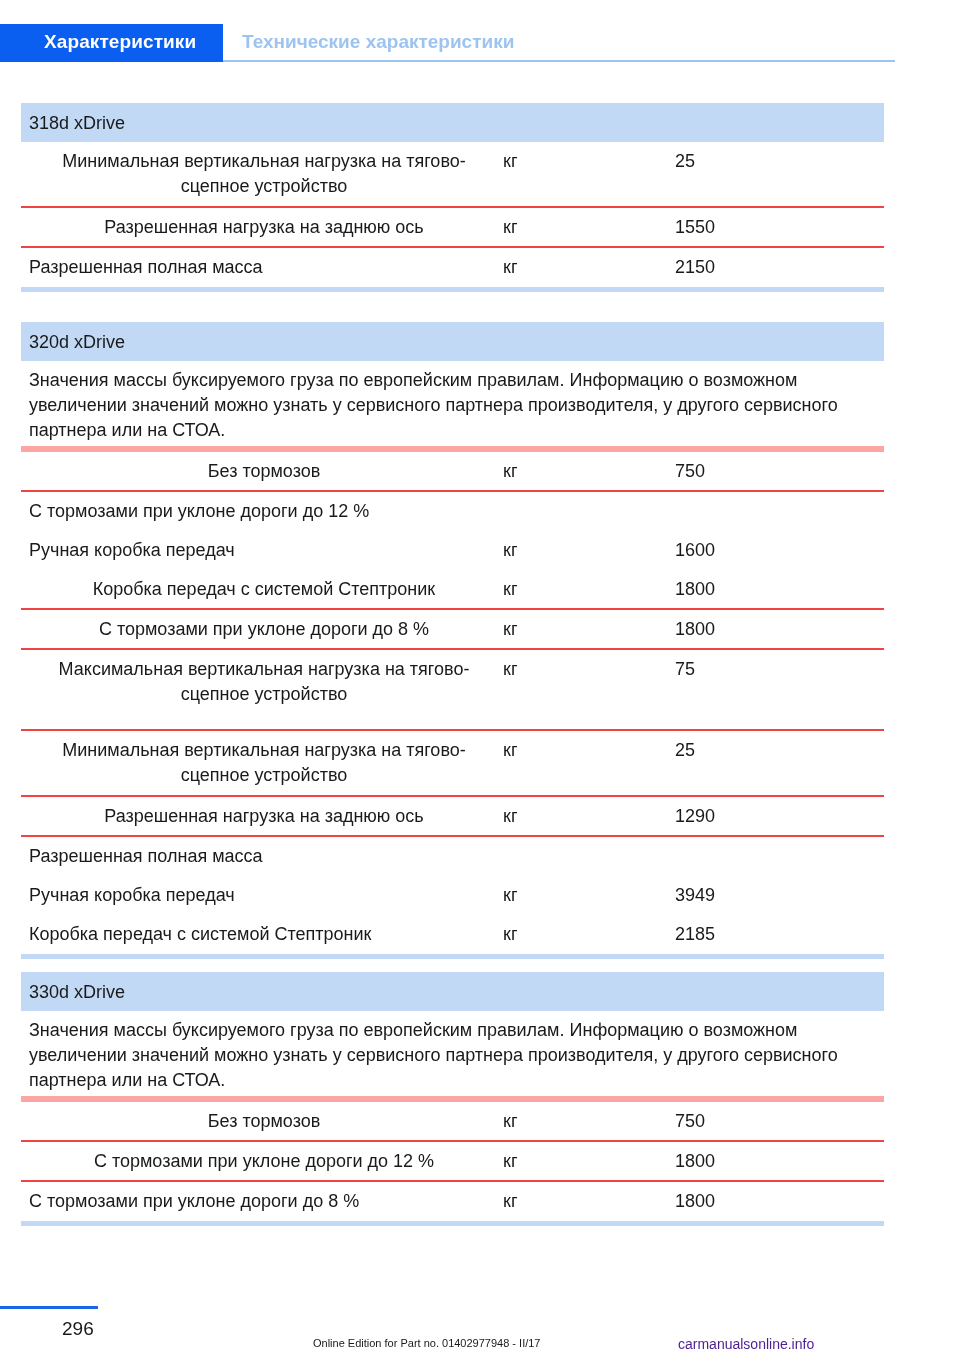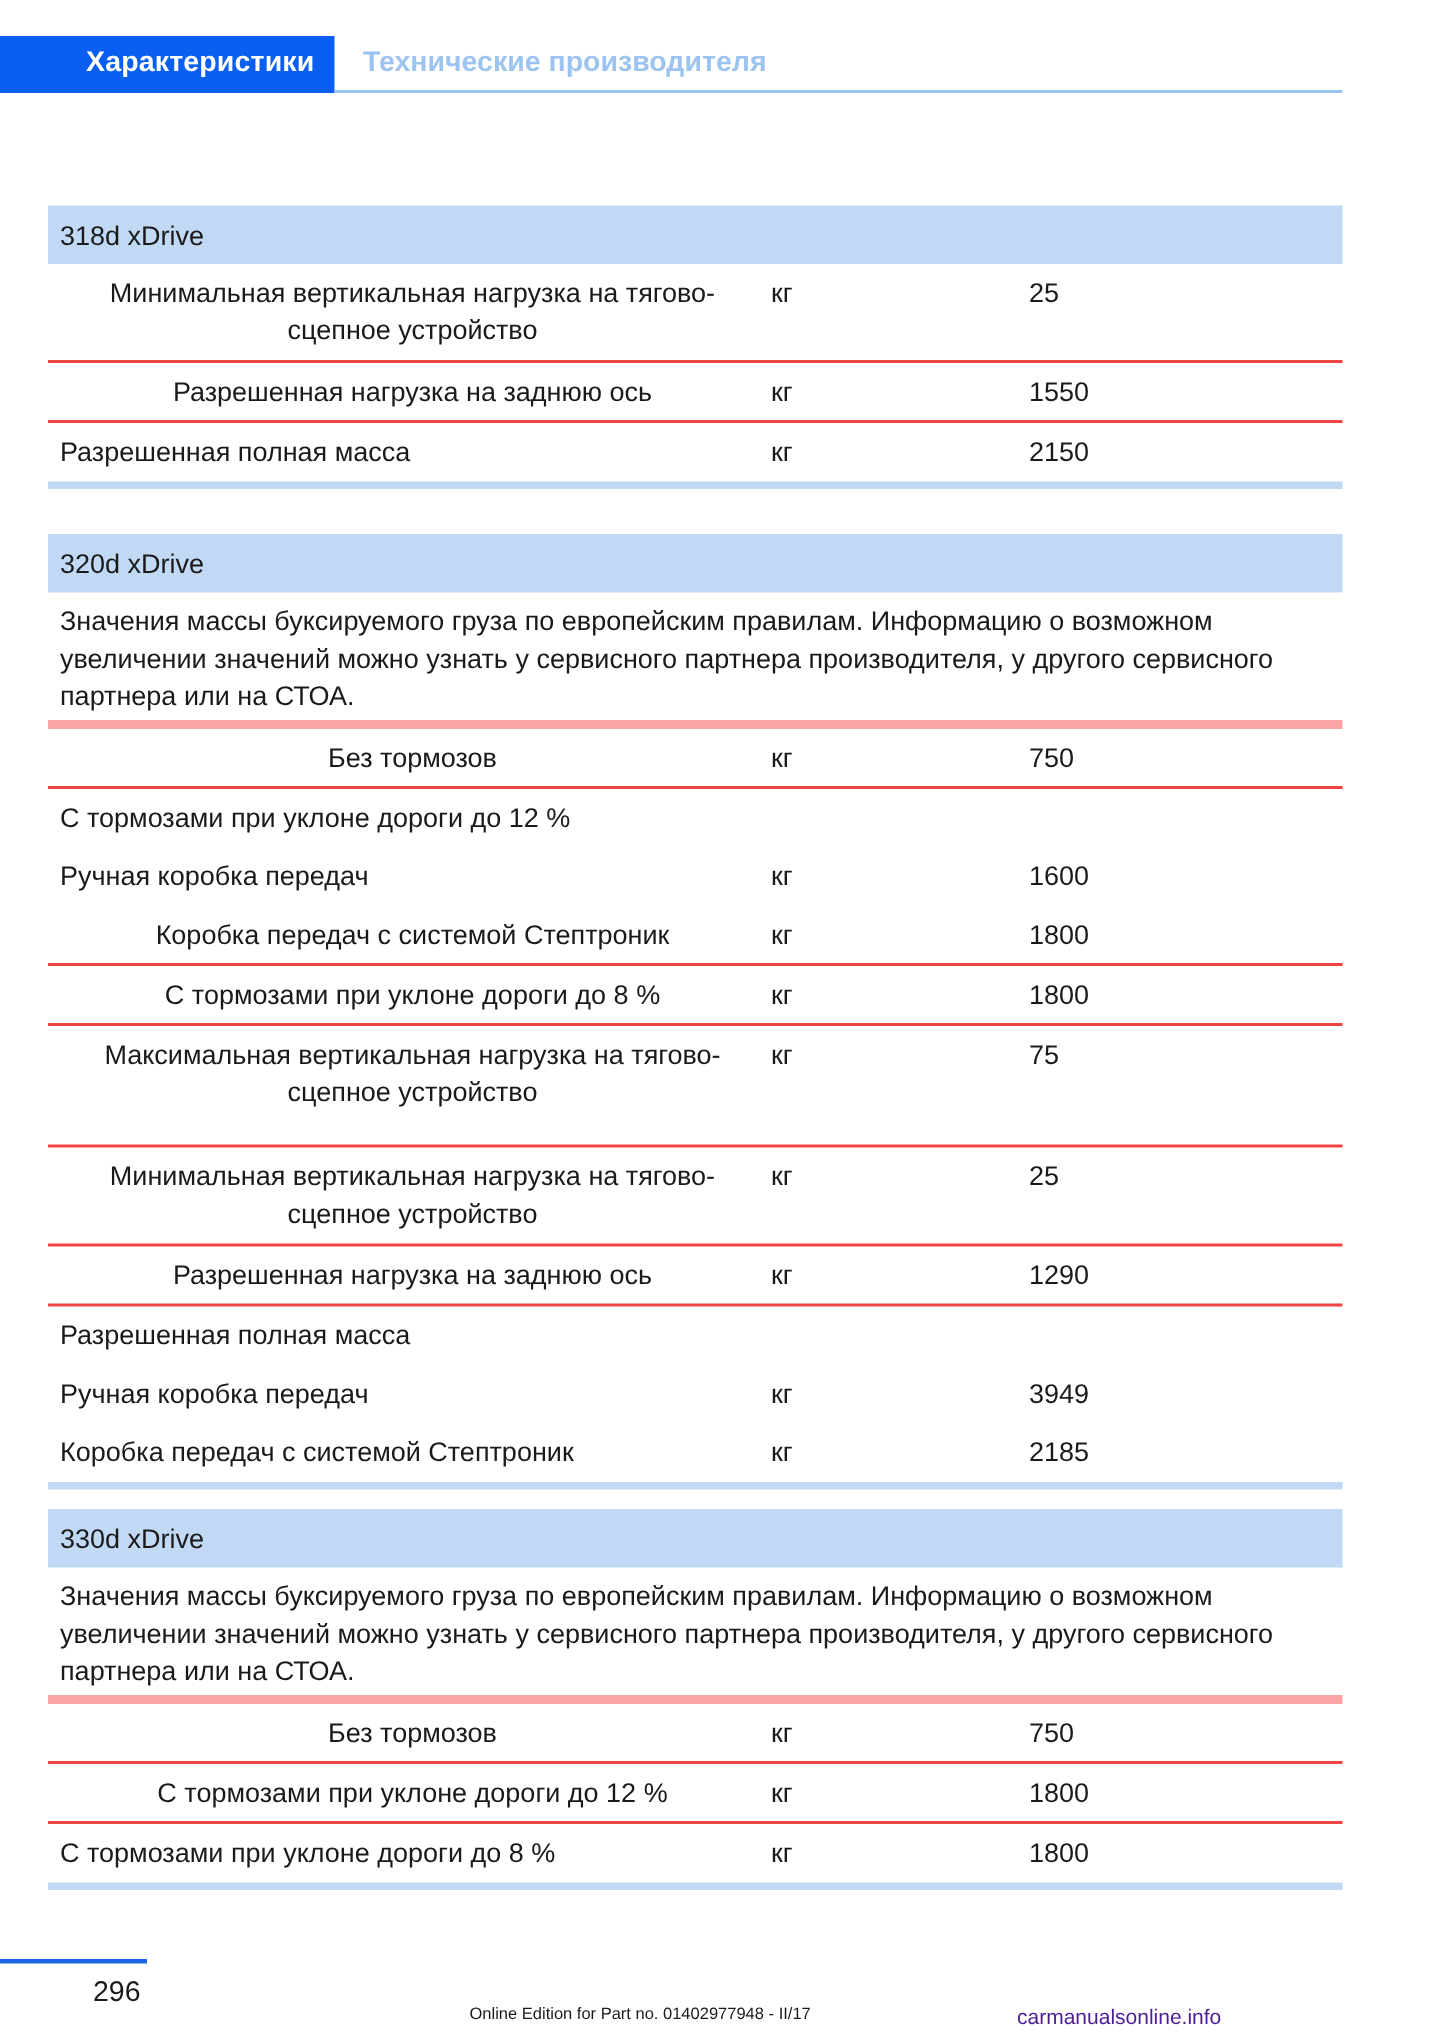--- a/index.html
+++ b/index.html
@@ -1,45 +1,45 @@
 <!DOCTYPE html>
 <html><head>
 <meta charset="utf-8">
 <style>
   * { box-sizing: border-box; margin: 0; padding: 0; }
   html, body { width: 960px; height: 1362px; background: #ffffff; overflow: hidden; }
   body { position: relative; font-family: "Liberation Sans", "DejaVu Sans", sans-serif; color: #1a1a1a; }
 
   .header { position: absolute; left: 0; top: 24px; width: 895px; height: 39px; }
   .tab-active { position: absolute; left: 0; top: 0; width: 223px; height: 38px; background: #0a5ef0; color: #ffffff;
-    font-size: 19px; font-weight: bold; padding: 7px 0 0 44px; letter-spacing: 0.1px; text-align: center; }
+    font-size: 19px; font-weight: bold; padding: 7px 0 0 44px; letter-spacing: 0.1px; }
   .tab-inactive { position: absolute; left: 242px; top: 7px; color: #9dc4f0; font-size: 19px; font-weight: bold; }
   .header-line { position: absolute; left: 223px; top: 36px; width: 672px; height: 2px; background: #9dc4f0; }
 
-  .table { position: absolute; left: 32px; width: 863px; margin-top: 34px; }
+  .table { position: absolute; left: 21px; width: 863px; }
   .th { background: #c1d9f5; height: 39px; padding: 10px 0 0 8px; font-size: 18px; }
   .row { position: relative; font-size: 18px; line-height: 25px; padding: 7px 0 7px 8px; }
   .row.sep { border-bottom: 2px solid #ef4444; text-align: center; }
   .row .c1 { display: block; width: 470px; }
   .row .c2 { position: absolute; left: 482px; top: 7px; }
   .row .c3 { position: absolute; left: 654px; top: 7px; }
   .note { font-size: 18px; line-height: 25px; padding: 7px 8px 8px 8px; border-bottom: 6px solid #fca5a5; }
   .endbar { height: 5px; background: #c1d9f5; }
 
   .footer-line { position: absolute; left: 0; top: 1306px; width: 98px; height: 3px; background: #1a66e6; }
   .page-num { position: absolute; left: 62px; top: 1318px; font-size: 19px; }
   .edition { position: absolute; left: 313px; top: 1337px; font-size: 11px; }
   .watermark { position: absolute; left: 678px; top: 1336px; font-size: 14px; color: #4c1d95; }
 </style>
 </head>
 <body>
 
 <div class="header">
   <div class="tab-active">Характеристики</div>
-  <div class="tab-inactive">Технические производителя</div>
+  <div class="tab-inactive">Технические характеристики</div>
   <div class="header-line"></div>
 </div>
 
 <div class="table" style="top:103px;">
   <div class="th">318d xDrive</div>
   <div class="row sep" style="height:66px;">
     <span class="c1">Минимальная вертикальная нагрузка на тягово-сцепное устройство</span>
     <span class="c2">кг</span>
     <span class="c3">25</span>
   </div>

